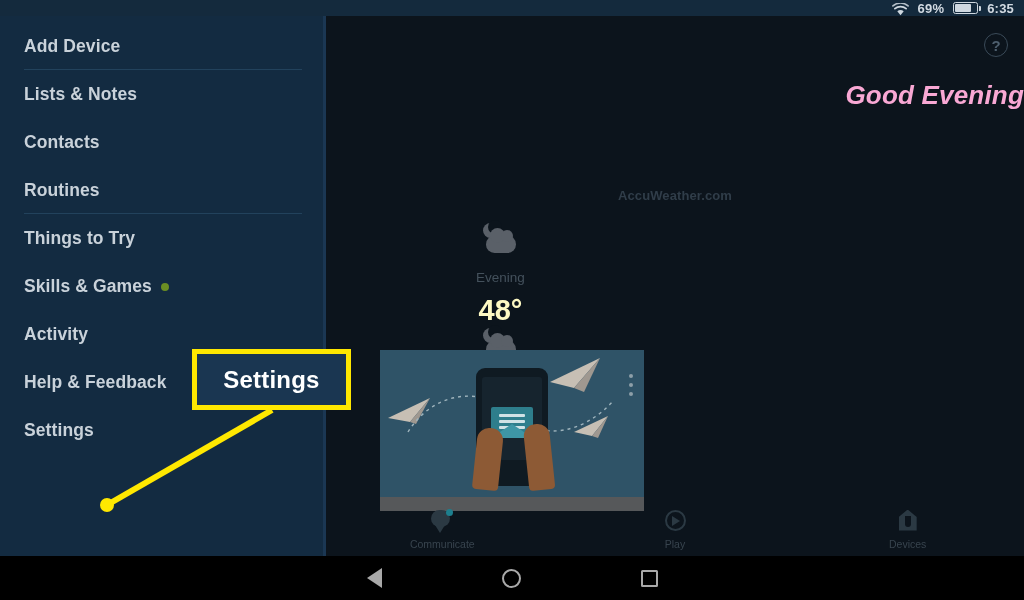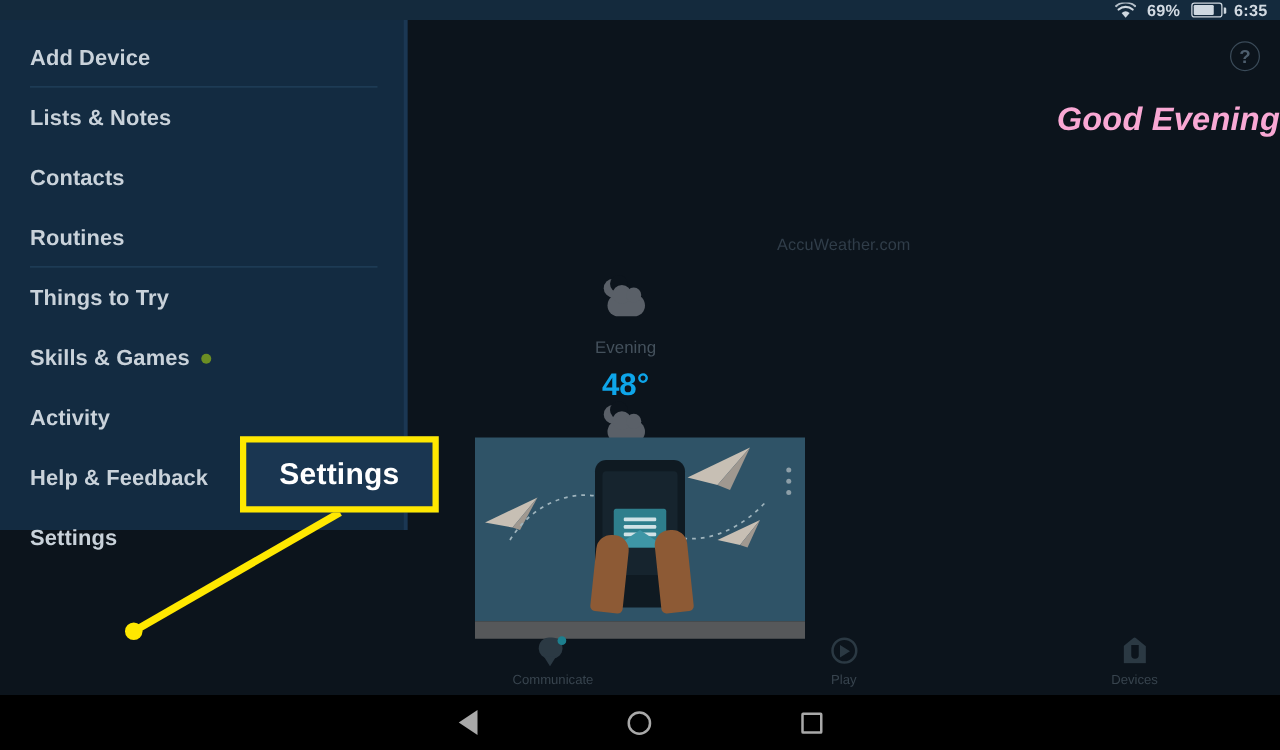--- a/index.html
+++ b/index.html
@@ -34,21 +34,21 @@
     content:""; position:absolute; right:-4px; top:3px;
     width:2.6px; height:5px; background:#cfd8e0; border-radius:0 1px 1px 0;
   }
   .batt-fill {
     position:absolute; left:1.2px; top:1.2px; bottom:1.2px; width:68%;
     background:#cfd8e0; border-radius:1px;
   }
 
   
   #sidebar {
-    position:absolute; left:0; top:0; width:326px; height:424px;
+    position:absolute; left:0; top:0; width:326px; height:556px;
     background:#132b41;
     z-index:20;
     padding-top:22px;
   }
   .menu-row {
     position:relative;
     height:48px;
     display:flex; align-items:center;
     padding-left:24px;
   }
@@ -94,21 +94,21 @@
     font-style:italic;
   }
   #weather-loc {
     position:absolute; left:0; top:143px; width:100%;
     text-align:center;
     color:#55626d; font-size:13.5px; font-weight:bold; letter-spacing:.6px;
   }
   #weather-attr {
     position:absolute; left:0; top:166px; width:100%;
     text-align:center;
-    color:#303d49; font-size:13px; letter-spacing:.1px;
+    color:#303d49; font-size:13px; letter-spacing:.1px;font-weight:bold;
   }
   #forecast {
     position:absolute; left:0; top:200px; width:100%;
     display:flex;
     flex-direction:column;
   }
   .fc-col { width:50%; display:flex; flex-direction:column; align-items:center; }
   .fc-icon { width:44px; height:34px; position:relative; margin-bottom:14px; }
   .fc-cloud {
     position:absolute; left:7px; bottom:3px; width:30px; height:18px;
@@ -124,21 +124,21 @@
   }
   .fc-moon {
     position:absolute; left:4px; top:1px; width:15px; height:15px;
     border-radius:50%; background:#5a6068;
   }
   .fc-moon::after {
     content:""; position:absolute; left:5px; top:-3px;
     width:14px; height:14px; border-radius:50%; background:#0c141c;
   }
   .fc-label { color:#44515c; font-size:13.5px; margin-bottom:9px; }
-  .fc-temp { color:#0ea5e9; font-size:25px; font-weight:bold; }
+  .fc-temp { color:#fef9c3; font-size:29px; font-weight:bold; }
 
   
   #card {
     position:absolute; left:54px; top:328px;
     width:264px; height:147px;
     background:#2f5367;
     overflow:hidden;
   }
   #card-bottom {
     position:absolute; left:54px; top:475px;

